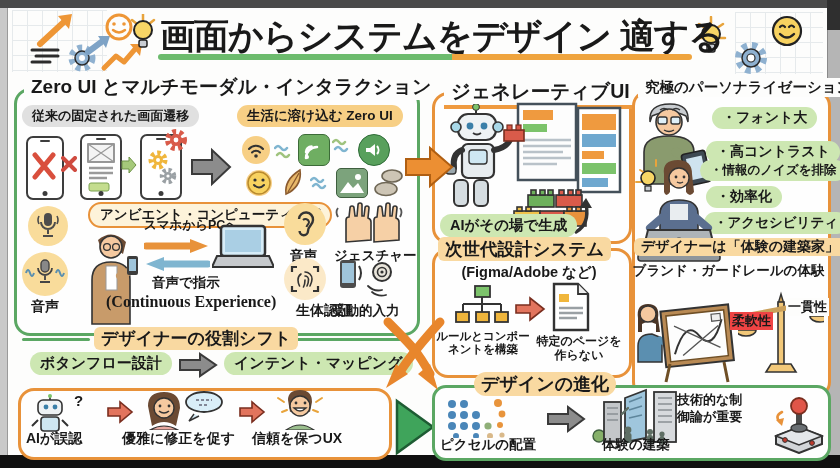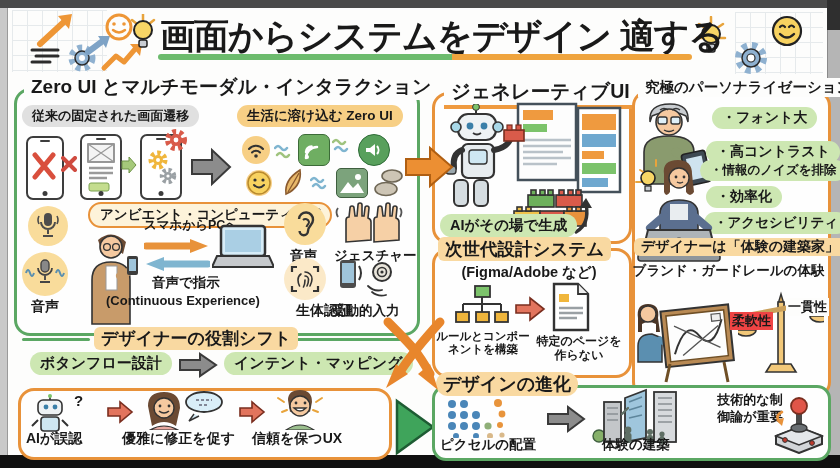--- a/index.html
+++ b/index.html
@@ -281,21 +281,21 @@
       </svg>
   </div>
   <div class="abs" style="left:212px;top:224px;">
     <svg width="62" height="50">
         <rect x="9" y="2" width="44" height="30" rx="3" fill="#d6ecf7" stroke="#333" stroke-width="2.5"></rect>
         <rect x="13" y="6" width="36" height="22" fill="#aacfe4"></rect>
         <path d="M5 32h52l5 11H0z" fill="#c6c9cc" stroke="#333" stroke-width="2"></path>
       </svg>
   </div>
   <div class="abs lbl" style="left:152px;top:274px;font-size:13.5px;">音声で指示</div>
-  <div class="abs lbl" style="left:106px;top:293px;font-size:13px;font-weight:700;">(Continuous Experience)</div>
+  <div class="abs lbl" style="left:106px;top:293px;font-size:16px;font-weight:700;font-family:Liberation Serif, serif;">(Continuous Experience)</div>
 
   <div class="abs circ" style="left:284px;top:203px;width:42px;height:42px;background:#f9dc9b;">
     <svg width="24" height="30">
         <path d="M6 10a7 7 0 0 1 14 1c0 5-5 6-5 11a4.2 4.2 0 0 1-8.4 0" fill="none" stroke="#333" stroke-width="2.4"></path>
         <path d="M10 11a3.6 3.6 0 0 1 6 2c0 2-2 3-2.5 5" fill="none" stroke="#333" stroke-width="2"></path>
       </svg>
   </div>
   <div class="abs lbl" style="left:290px;top:247px;font-size:13.5px;">音声</div>
   <div class="abs" style="left:334px;top:200px;">
     <svg width="72" height="46">
@@ -572,21 +572,21 @@
       <path d="M6 30 L80 16" stroke="#caa05a" stroke-width="5" stroke-linecap="round"></path>
       <path d="M6 30 l-4 14 m4-14 l4 14 M80 16 l-4 14 m4-14 l4 14" stroke="#333" stroke-width="1.2"></path>
       <path d="M-2 44 a10 6 0 0 0 20 0 z" fill="#f2c879" stroke="#333" stroke-width="1.6"></path>
       <path d="M72 30 a10 6 0 0 0 20 0 z" fill="#f2c879" stroke="#333" stroke-width="1.6"></path>
     </svg>
   </div>
   <div class="abs lbl" style="left:730px;top:312px;font-size:13px;background:#ef4444;padding:0 2px;">柔軟性</div>
   <div class="abs lbl" style="left:786px;top:298px;font-size:13px;background:#fdfdfc;padding:0 2px;">一貫性</div>
 
   <div class="abs gbox" style="left:432px;top:385px;width:393px;height:70px;border-radius:14px;"></div>
-  <div class="abs lbl hl" style="left:436px;top:372px;font-size:18px;border-radius:12px;">デザインの進化</div>
+  <div class="abs lbl hl" style="left:474px;top:372px;font-size:18px;border-radius:12px;">デザインの進化</div>
   <div class="abs" style="left:446px;top:398px;">
     <svg width="84" height="40">
       <g fill="#4a86b8">
           <circle cx="6" cy="6" r="4"></circle>
           <circle cx="18" cy="6" r="4"></circle>
           <circle cx="6" cy="17" r="4"></circle>
           <circle cx="18" cy="17" r="4"></circle>
           <circle cx="30" cy="17" r="4"></circle>
           <circle cx="6" cy="28" r="4"></circle>
           <circle cx="18" cy="28" r="4"></circle>
@@ -628,21 +628,21 @@
           <rect x="32.5" y="45" width="7" height="10" rx="2"></rect>
           <circle cx="58" cy="44" r="3"></circle>
           <rect x="55" y="47" width="6" height="9" rx="2"></rect>
           <circle cx="70" cy="46" r="2.6"></circle>
           <rect x="67.5" y="48" width="5" height="8" rx="2"></rect>
         </g>
       <path d="M30 26 l6 -6" stroke="#5e6e64" stroke-width="2.4" stroke-linecap="round"></path>
     </svg>
   </div>
   <div class="abs lbl" style="left:602px;top:436px;font-size:13.5px;">体験の建築</div>
-  <div class="abs lbl" style="left:712px;top:392px;width:76px;text-align:center;font-size:13px;white-space:normal;line-height:1.3;">技術的な制御論が重要</div>
+  <div class="abs lbl" style="left:677px;top:392px;width:76px;text-align:left;font-size:13px;white-space:normal;line-height:1.3;">技術的な制御論が重要</div>
   <div class="abs" style="left:772px;top:394px;">
     <svg width="54" height="60">
       <path d="M10 18 Q2 22 8 28" fill="none" stroke="#e8923a" stroke-width="2.6" stroke-linecap="round"></path>
         <path d="M4 26 L10 32 L12 24 Z" fill="#e8923a"></path>
       <path d="M4 42 l23-9 23 9 v8 l-23 9 -23-9 z" fill="#d2d5d8" stroke="#333" stroke-width="2"></path>
       <path d="M4 42 l23-9 23 9 -23 9 z" fill="#e4e7ea" stroke="#333" stroke-width="1.6"></path>
       <rect x="24" y="18" width="6" height="20" fill="#4a4a4a"></rect>
       <ellipse cx="27" cy="34" rx="8" ry="4" fill="#6a6f73" stroke="#333" stroke-width="1.4"></ellipse>
       <circle cx="27" cy="12" r="8" fill="#e05548" stroke="#7a2e1f" stroke-width="1.8"></circle>
       <circle cx="13" cy="46" r="2.4" fill="#c0392b" stroke="#333" stroke-width="1"></circle>

